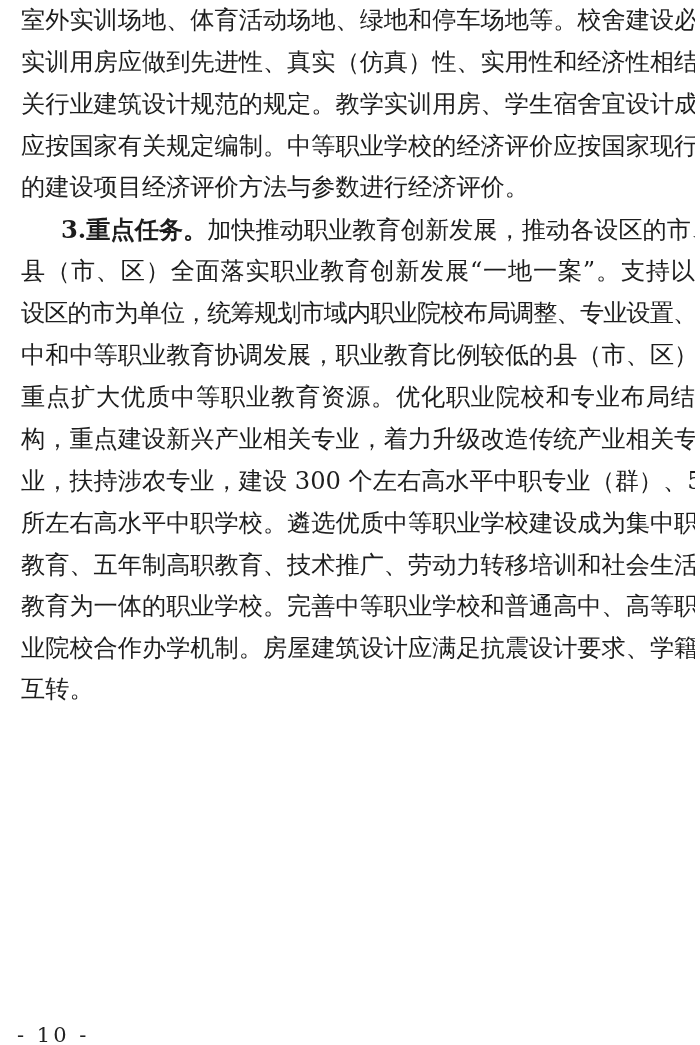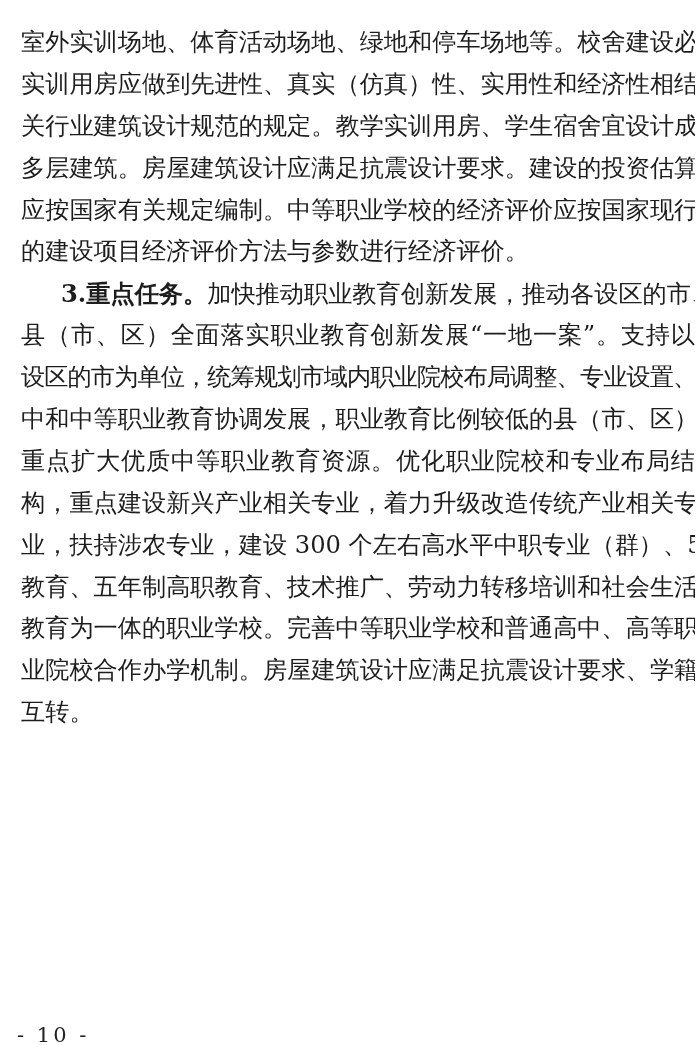--- a/index.html
+++ b/index.html
@@ -16,35 +16,36 @@
     color: #1d1d1d;
   }
   .doc-page {
     position: absolute;
     inset: 0;
     background: #ffffff;
   }
   .text-block {
     position: absolute;
     left: 21px;
-    top: 22px;
+    top: 0;
     width: 674px;
   }
   .line {
     height: 41.9px;
     line-height: 41.9px;
     font-size: 24.2px;
     text-align: justify;
     text-align-last: justify;
     overflow: hidden;
     white-space: nowrap;
   }
   .endline {
     text-align: left;
     text-align-last: left;
+    font-family: Liberation Mono, monospace;
   }
   .indent {
     padding-left: 40px;
   }
   .tight {
     letter-spacing: -0.9px;
   }
   .bold-lead {
     font-weight: 700;
   }
@@ -66,31 +67,31 @@
 </style>
 </head>
 <body>
 
 <div class="doc-page">
   <div class="text-block">
 
     <div class="line">室外实训场地、体育活动场地、绿地和停车场地等。校舍建设必</div>
     <div class="line">实训用房应做到先进性、真实（仿真）性、实用性和经济性相结</div>
     <div class="line">关行业建筑设计规范的规定。教学实训用房、学生宿舍宜设计成</div>
-    <div class="line">多层建筑。房屋建筑设计应满足抗震设计要求。建设的投资估算</div>
     <div class="line">应按国家有关规定编制。中等职业学校的经济评价应按国家现行</div>
     <div class="line endline">的建设项目经济评价方法与参数进行经济评价。</div>
 
     <div class="line indent"><span class="bold-lead">3.重点任务。</span><span>加快推动职业教育创新发展，推动各设区的市、</span></div>
     <div class="line">县（市、区）全面落实职业教育创新发展“一地一案”。支持以</div>
     <div class="line tight">设区的市为单位，统筹规划市域内职业院校布局调整、专业设置、</div>
     <div class="line">中和中等职业教育协调发展，职业教育比例较低的县（市、区）</div>
     <div class="line">重点扩大优质中等职业教育资源。优化职业院校和专业布局结</div>
     <div class="line">构，重点建设新兴产业相关专业，着力升级改造传统产业相关专</div>
     <div class="line">业，扶持涉农专业，建设 300 个左右高水平中职专业（群）、50</div>
+    <div class="line">所左右高水平中职学校。遴选优质中等职业学校建设成为集中职</div>
     <div class="line">教育、五年制高职教育、技术推广、劳动力转移培训和社会生活</div>
     <div class="line">教育为一体的职业学校。完善中等职业学校和普通高中、高等职</div>
     <div class="line">业院校合作办学机制。房屋建筑设计应满足抗震设计要求、学籍</div>
     <div class="line endline">互转。</div>
 
 
   </div>
 
   <div class="page-number">- 10 -</div>
 </div>

